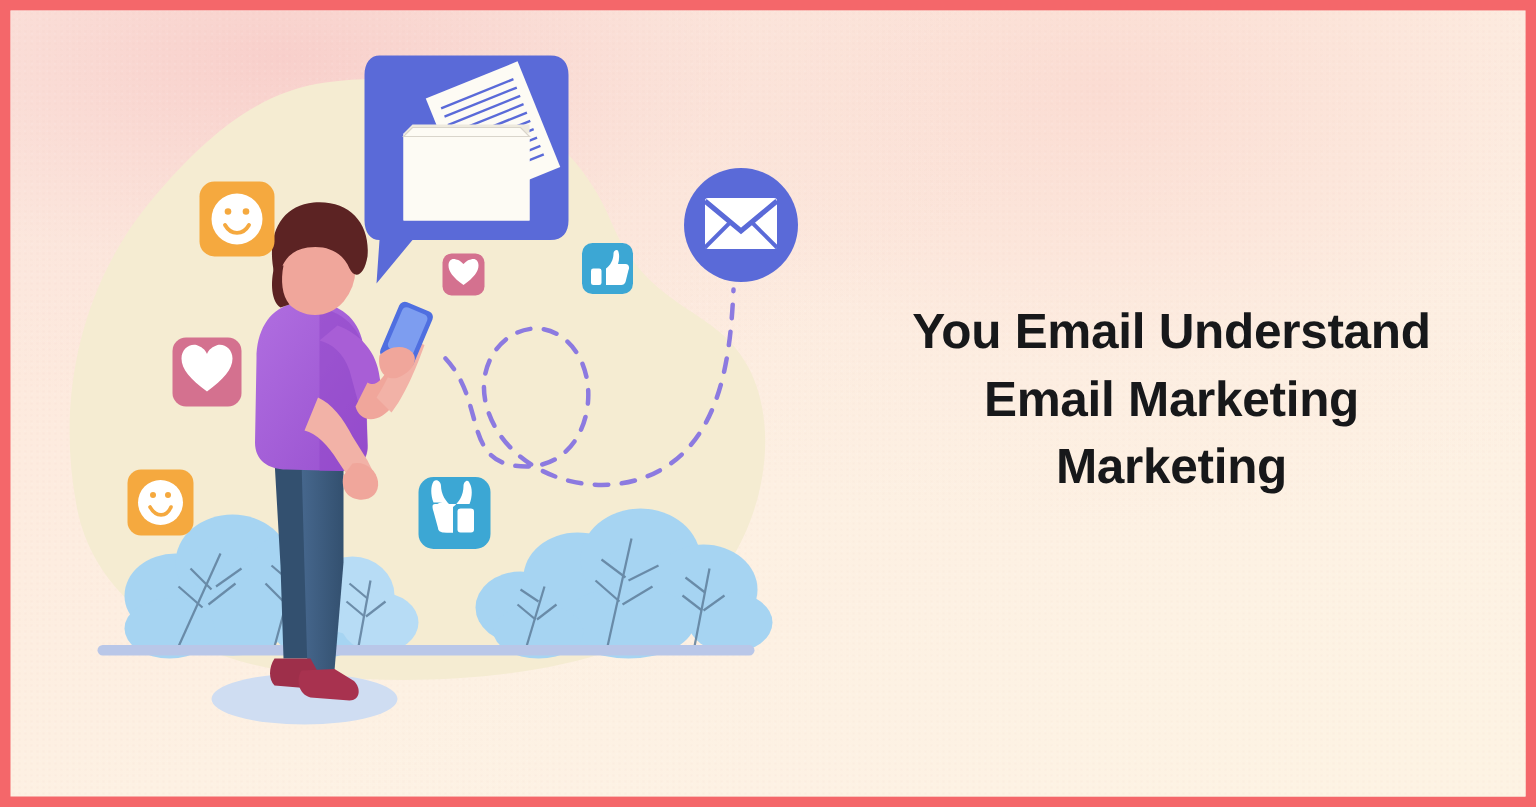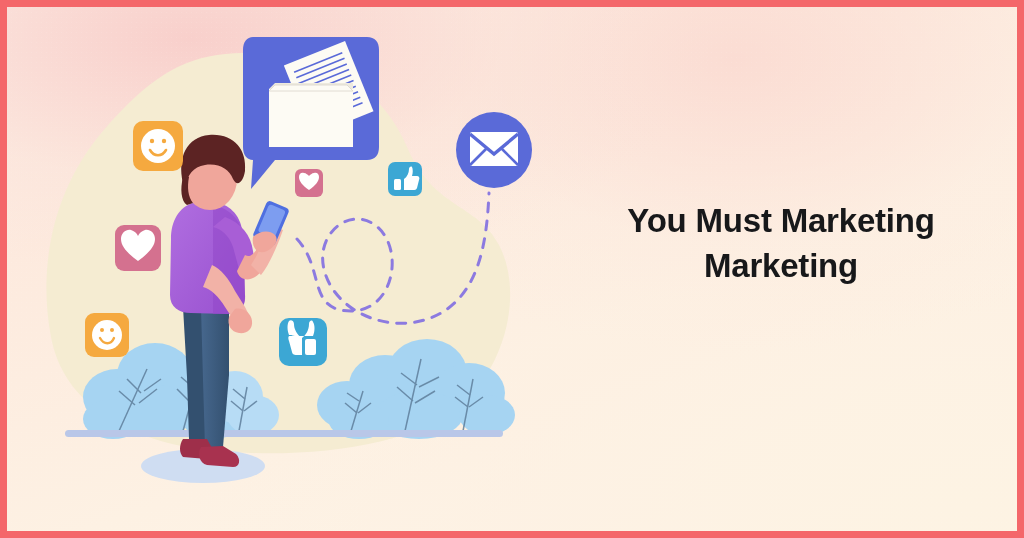--- a/index.html
+++ b/index.html
@@ -327,18 +327,19 @@
                      L 286 345 C 287 347, 289 348, 291 348 Z" fill="#ffffff"></path>
             <path d="M 283 329 L 295 329 L 295 348 L 289 348 C 287 348, 285 347, 285 345 L 282 334 C 281 331, 281 329, 283 329 Z" fill="#ffffff"></path>
             <path d="M 295 331 C 299 328, 302 323, 302 317 C 302 314, 305 312, 306 315 C 308 318, 308 324, 306 329 L 295 329 Z" fill="#ffffff"></path>
           </g>
 
         </g>
       </svg>
     </div>
 
     <div id="headline">
-      <span class="ln">You Must Marketing</span>
+      <span class="ln">You Email Understand</span>
+      <span class="ln">Email Marketing</span>
       <span class="ln">Marketing</span>
     </div>
 
   </div>
 </div>
 
 </body></html>

